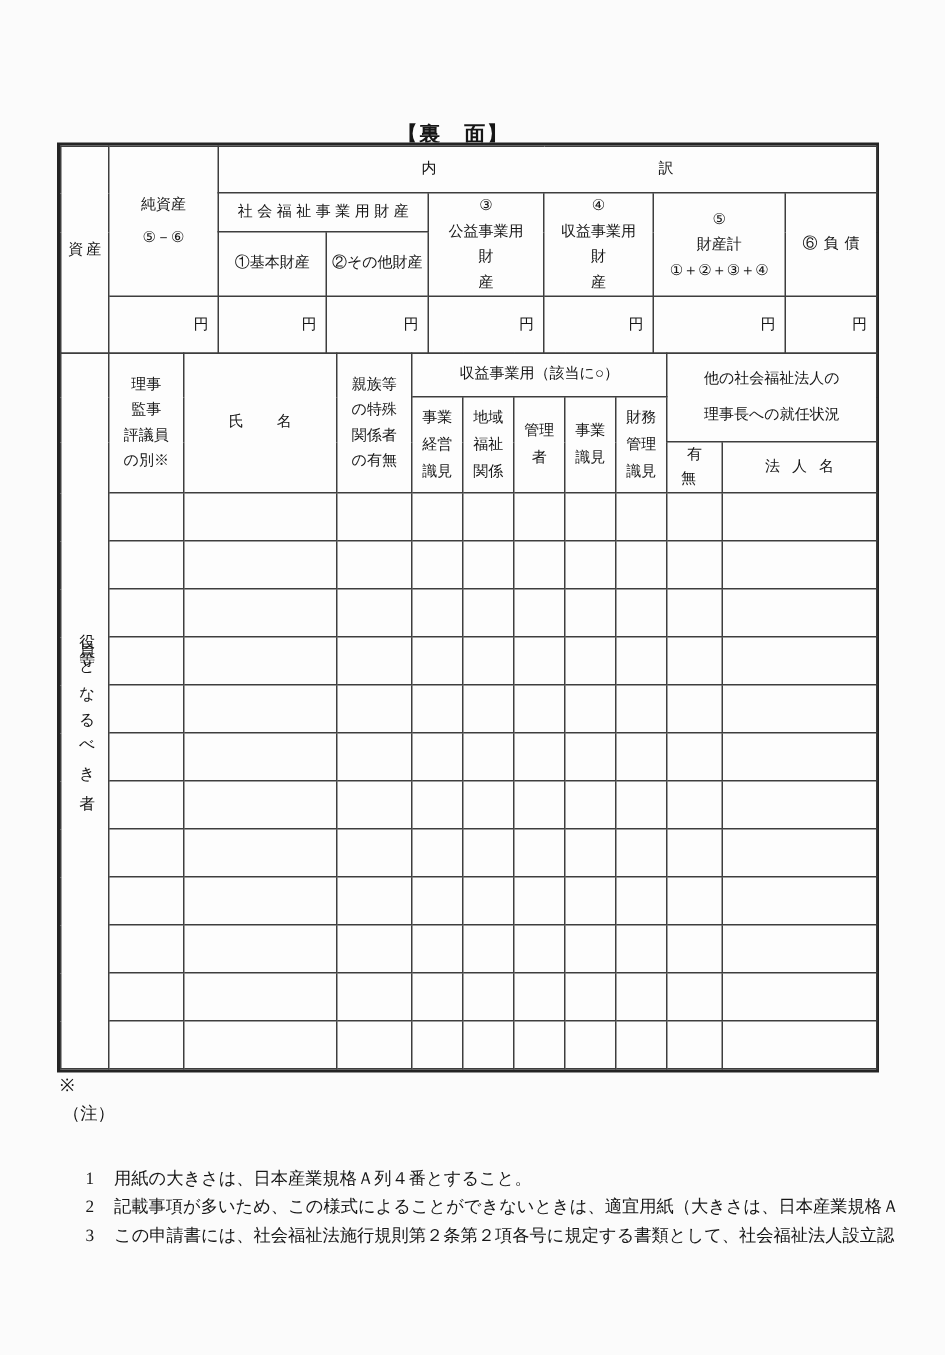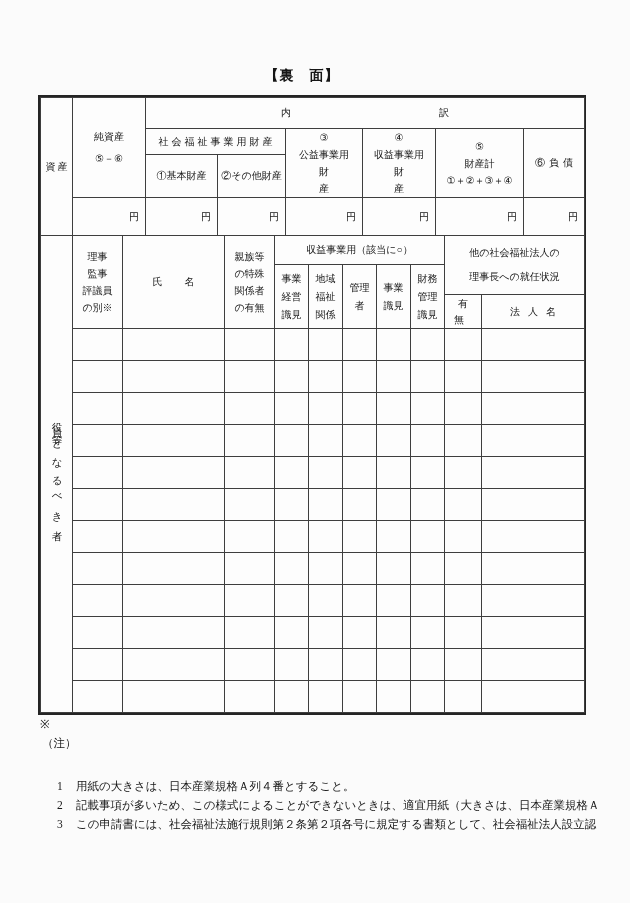--- a/index.html
+++ b/index.html
@@ -7,21 +7,21 @@
     width:630px; height:903px;
     background:#fbfbfb;
     font-family:"Liberation Serif","DejaVu Serif",serif;
     color:#161616;
     position:relative;
     overflow:hidden;
   }
   .page { position:absolute; inset:0; }
 
   .doc-title {
-    position:absolute; top:67px; left:0; width:604px;
+    position:absolute; top:81px; left:0; width:604px;
     text-align:center; font-size:14px; font-weight:bold; letter-spacing:1px;
   }
 
   
   .form-frame {
     position:absolute; left:38px; top:95px; width:544px;
     border:2px solid #242424;
     background:#fdfdfd;
   }
   table.ft { border-collapse:collapse; table-layout:fixed; width:544px; }

